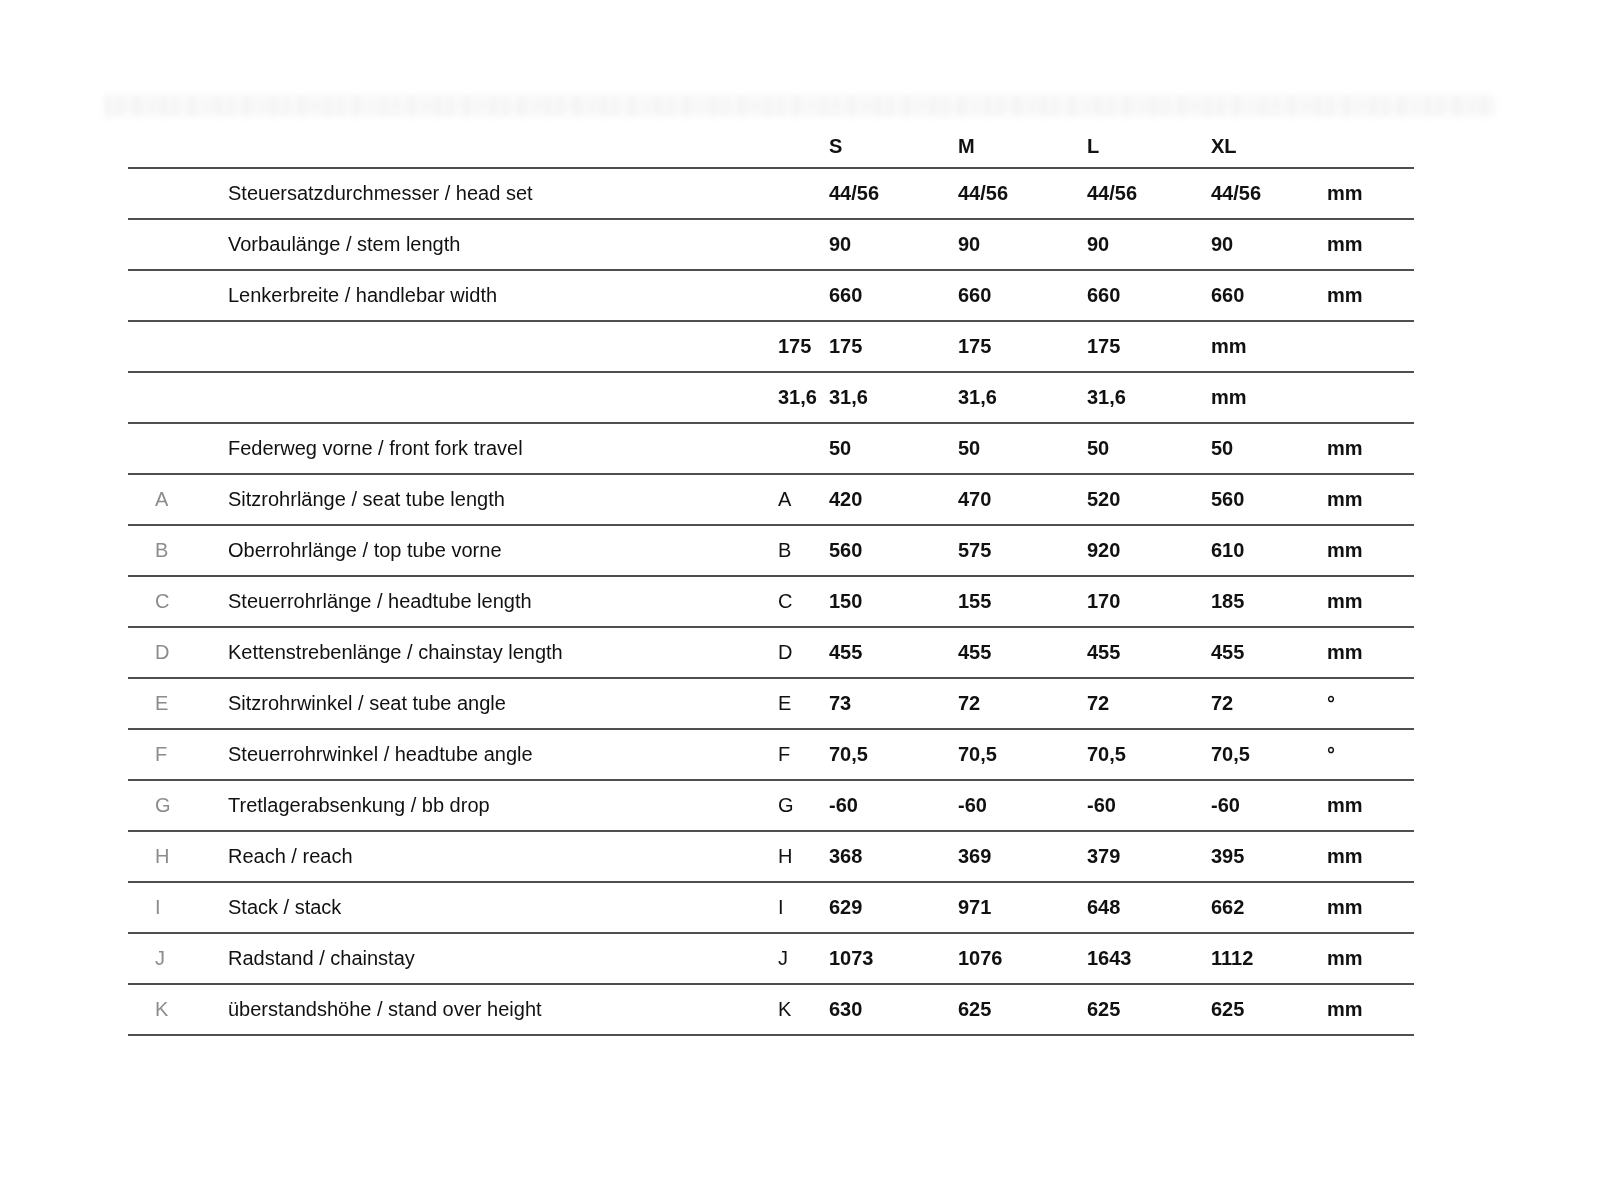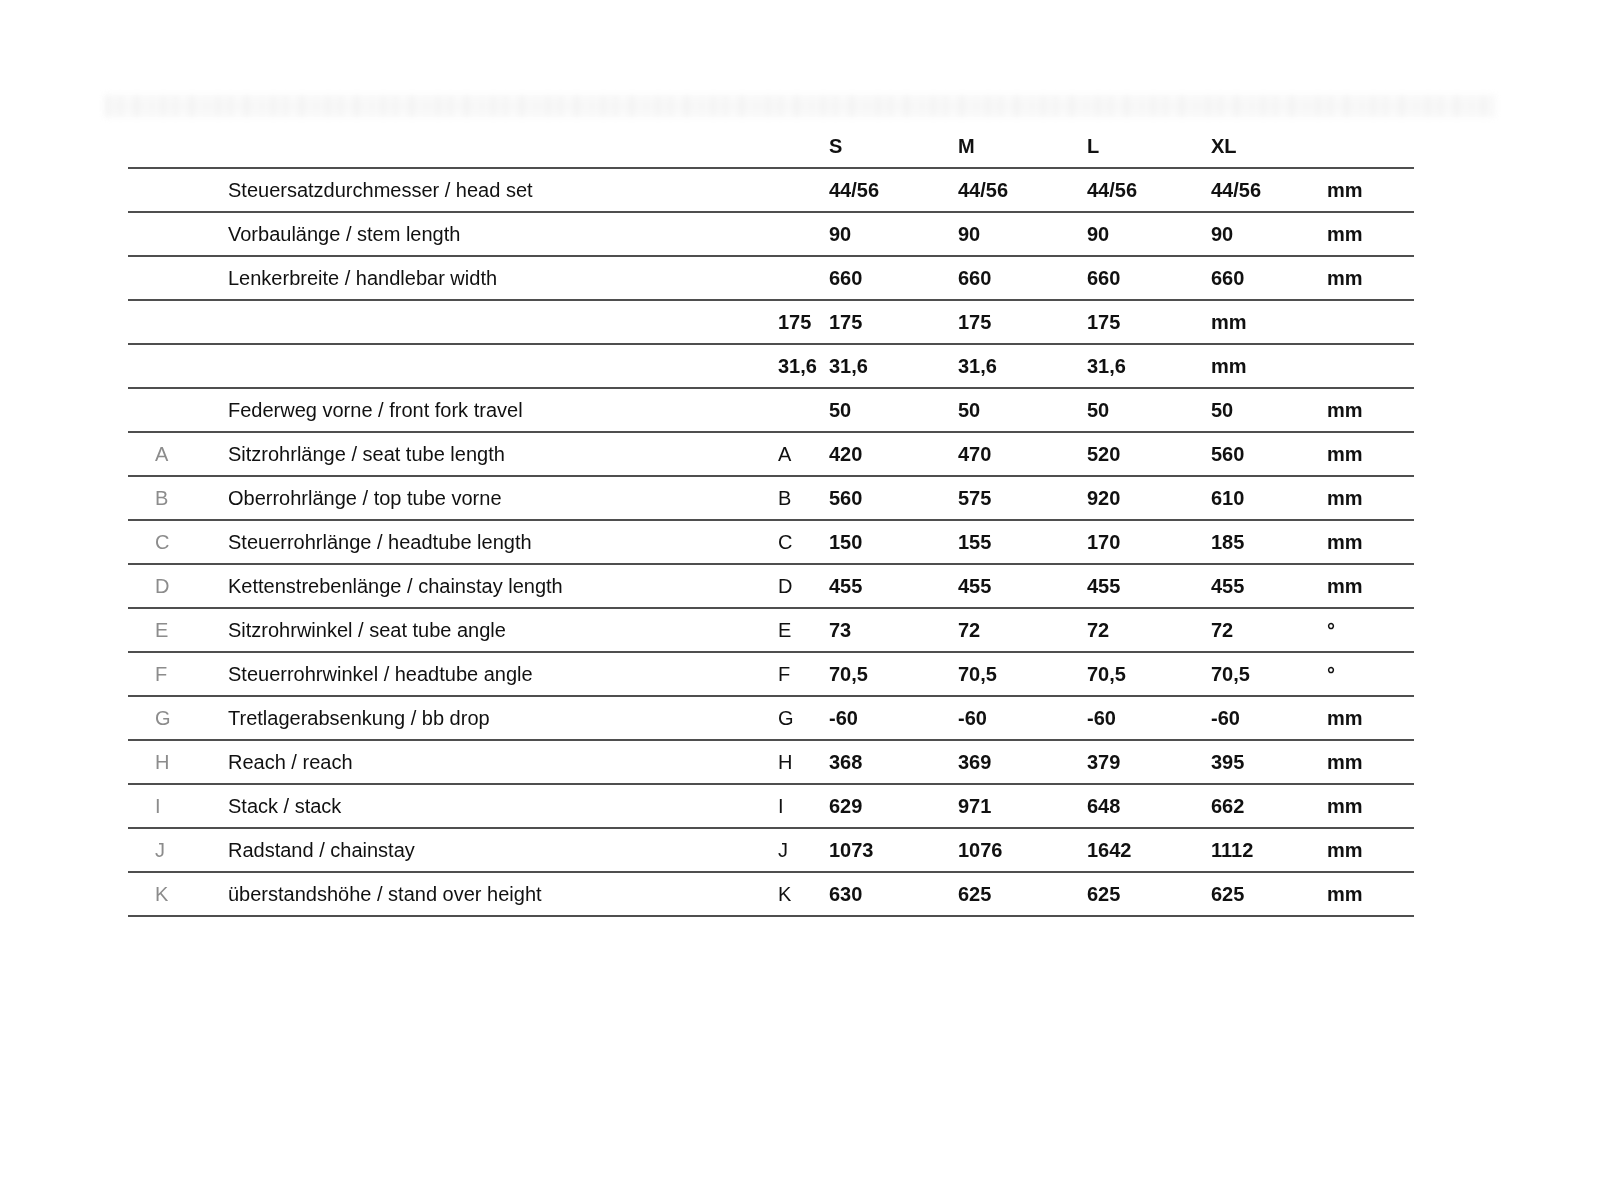--- a/index.html
+++ b/index.html
@@ -35,21 +35,21 @@
     grid-template-columns: 100px 550px 51px 129px 129px 124px 116px 87px;
     align-items: center;
   }
   .header-row {
     height: 43px;
     border-bottom: 2px solid #4f4f4f;
     align-items: end;
   }
   .header-row .cell { padding-bottom: 9px; }
   .data-row {
-    height: 44px;
+    height: 51px;
     border-bottom: 2px solid #4f4f4f;
   }
   .cell {
     font-size: 20px;
     color: #111111;
     white-space: nowrap;
     overflow: hidden;
   }
   .cell.letter-left {
     padding-left: 27px;
@@ -240,21 +240,21 @@
     <div class="cell value">662</div>
     <div class="cell unit">mm</div>
   </div>
 
   <div class="grid-row data-row">
     <div class="cell letter-left">J</div>
     <div class="cell label">Radstand / chainstay</div>
     <div class="cell letter-mid">J</div>
     <div class="cell value">1073</div>
     <div class="cell value">1076</div>
-    <div class="cell value">1642</div>
+    <div class="cell value">1643</div>
     <div class="cell value">1112</div>
     <div class="cell unit">mm</div>
   </div>
 
   <div class="grid-row data-row">
     <div class="cell letter-left">K</div>
     <div class="cell label">überstandshöhe / stand over height</div>
     <div class="cell letter-mid">K</div>
     <div class="cell value">630</div>
     <div class="cell value">625</div>

